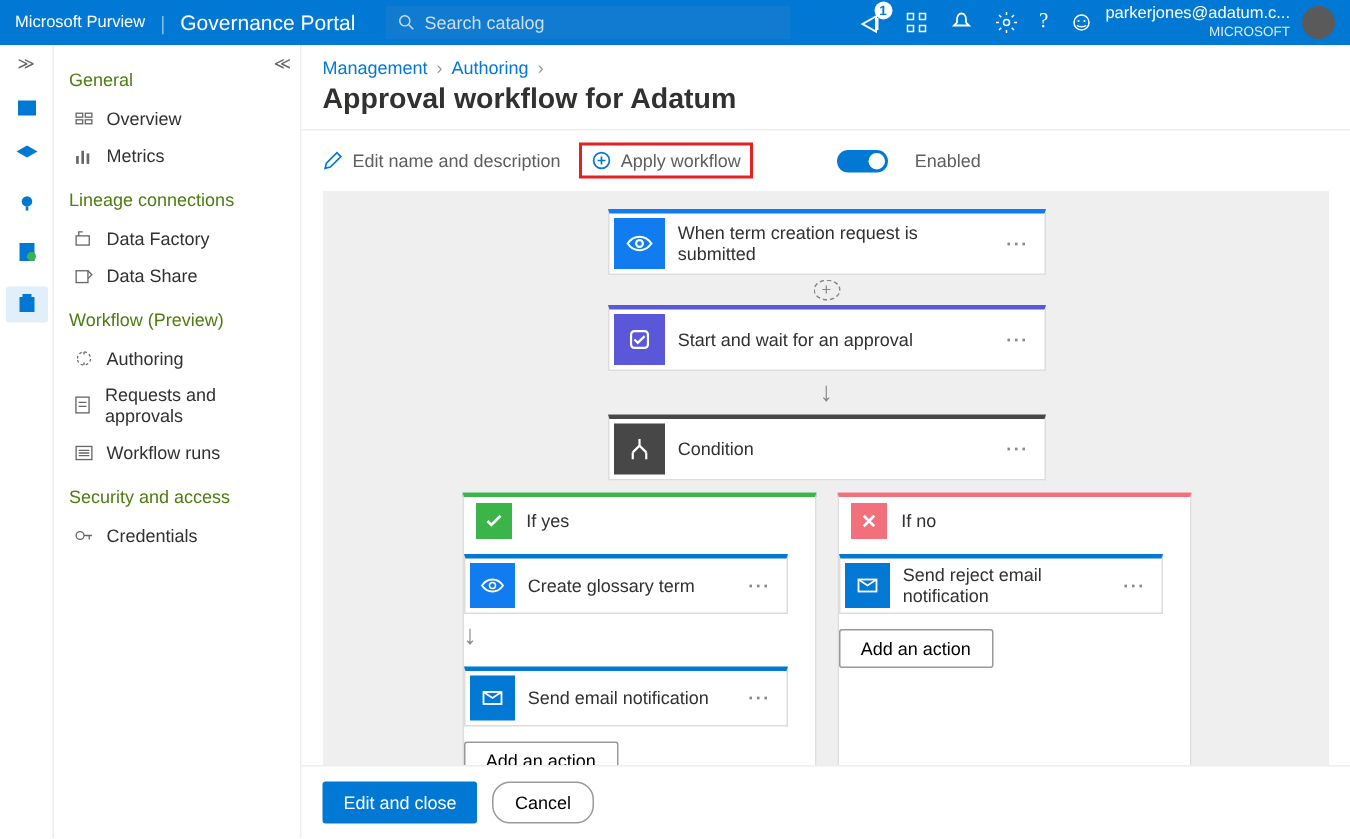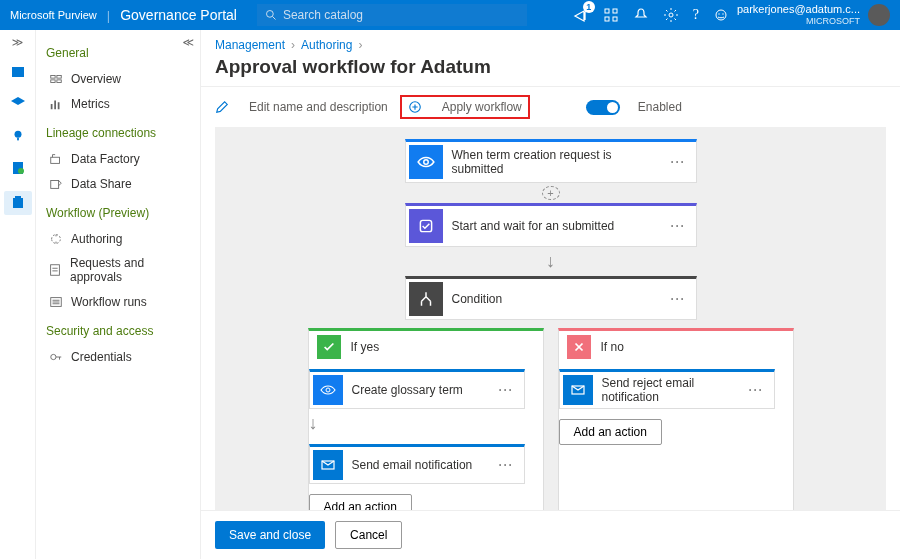--- a/index.html
+++ b/index.html
@@ -25,41 +25,41 @@
 .sidenav{width:165px;background:#fff;border-right:1px solid #eee;padding:6px 10px;position:relative}
 .sn-chev{position:absolute;top:6px;right:6px;color:#666;font-size:11px}
 .sn-head{font-size:12px;color:#4d7c0f;margin:10px 0 6px;font-weight:400}
 .sn-item{display:flex;align-items:center;gap:8px;padding:5px 2px;font-size:12px;color:#323130;cursor:pointer}
 .sn-ico{width:15px;height:15px;display:flex;align-items:center;justify-content:center;color:#605e5c}
 .main{flex:1;display:flex;flex-direction:column;overflow:hidden}
 .crumbs{padding:8px 14px 2px;font-size:12px;color:#0078d4;display:flex;align-items:center;gap:6px}
 .crumbs .sep{color:#999}
 .title{padding:2px 14px 8px;font-size:19px;font-weight:600}
 .toolbar{padding:8px 14px;display:flex;align-items:center;gap:18px;font-size:12px;color:#605e5c;border-top:1px solid #eee}
-.tb-btn{display:flex;align-items:center;gap:20px;cursor:pointer}
+.tb-btn{display:flex;align-items:center;gap:6px;cursor:pointer}
 .tb-hl{border:2px solid #e62020;padding:3px 6px;margin-left:-6px}
 .toggle{width:34px;height:15px;background:#0078d4;border-radius:8px;position:relative}
 .toggle::after{content:"";position:absolute;right:2px;top:2px;width:11px;height:11px;background:#fff;border-radius:50%}
 .canvas{flex:1;background:#efefef;margin:0 14px;overflow:auto;display:flex;flex-direction:column;align-items:center;padding:12px 0 20px}
 .step{width:292px;background:#fff;border:1px solid #ddd;display:flex;align-items:center;font-size:12px;border-top:3px solid}
 .step-ico{width:34px;height:34px;display:flex;align-items:center;justify-content:center;margin:3px}
 .step-txt{flex:1;padding:0 6px}
 .step-dots{padding:0 10px;color:#888;font-weight:700;letter-spacing:1px}
 .arrow{color:#888;font-size:18px;padding:4px 0}
 .plus-c{width:18px;height:18px;border:1px dashed #888;border-radius:50%;display:flex;align-items:center;justify-content:center;font-size:11px;color:#888;margin:3px 0}
 .branches{display:flex;gap:14px;margin-top:8px}
 .branch{width:236px;background:#fff;border:1px solid #ddd;border-top:3px solid;padding-bottom:12px;display:flex;flex-direction:column;align-items:flex-start}
 .br-head{display:flex;align-items:center;gap:10px;width:100%;padding:4px 8px;font-size:12px}
 .br-ico{width:24px;height:24px;display:flex;align-items:center;justify-content:center;color:#fff;font-weight:700}
 .br-step{width:216px;background:#fff;border:1px solid #ddd;border-top:3px solid #0078d4;display:flex;align-items:center;font-size:12px;margin-top:6px}
 .br-step .step-ico{width:30px;height:30px}
 .btn-w{border:1px solid #999;background:#fff;padding:5px 14px;font-size:12px;border-radius:2px;margin-top:10px;cursor:pointer}
 .footer{padding:10px 14px;display:flex;gap:10px;border-top:1px solid #eee}
 .btn-p{background:#0078d4;color:#fff;border:none;padding:6px 14px;font-size:12px;border-radius:2px;cursor:pointer}
-.btn-s{background:#fff;border:1px solid #999;padding:6px 14px;font-size:12px;border-radius:2px;cursor:pointer}
+.btn-s{background:#fff;border:1px solid #999;padding:6px 14px;font-size:12px;border-radius:12px;cursor:pointer}
 svg{display:block}
 </style>
 </head>
 <body>
 
 <div class="topbar">
   <span class="brand">Microsoft Purview</span>
   <span class="vdiv">|</span>
   <span class="portal">Governance Portal</span>
   <div class="search">
@@ -268,21 +268,21 @@
         <div class="step-dots">···</div>
       </div>
       <div class="plus-c">+</div>
       <div class="step" style="border-top-color:#5b57d9">
         <div class="step-ico" style="background:#5b57d9">
             <svg width="18" height="18" viewBox="0 0 16 16">
               <rect x="3" y="3" width="10" height="10" rx="2" fill="none" stroke="#fff" stroke-width="1.3"></rect>
               <path d="M5 8l2 2 4-4" fill="none" stroke="#fff" stroke-width="1.3"></path>
             </svg>
           </div>
-        <div class="step-txt">Start and wait for an submitted</div>
+        <div class="step-txt">Start and wait for an approval</div>
         <div class="step-dots">···</div>
       </div>
       <div class="arrow">↓</div>
       <div class="step" style="border-top-color:#474747">
         <div class="step-ico" style="background:#474747">
             <svg width="18" height="18" viewBox="0 0 16 16">
               <path d="M8 2v4M8 6l-4 4M8 6l4 4M4 10v4M12 10v4" fill="none" stroke="#fff" stroke-width="1.3"></path>
             </svg>
           </div>
         <div class="step-txt">Condition</div>
@@ -342,17 +342,17 @@
             <div class="step-txt">Send reject email notification</div>
             <div class="step-dots">···</div>
           </div>
           <button class="btn-w">Add an action</button>
         </div>
       </div>
 
     </div>
 
     <div class="footer">
-      <button class="btn-p">Save and close</button>
+      <button class="btn-p">Edit and close</button>
       <button class="btn-s">Cancel</button>
     </div>
   </div>
 </div>
 
 </body></html>

